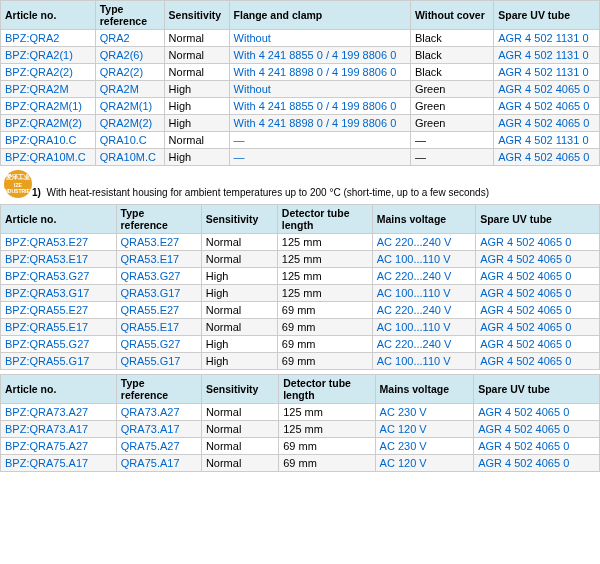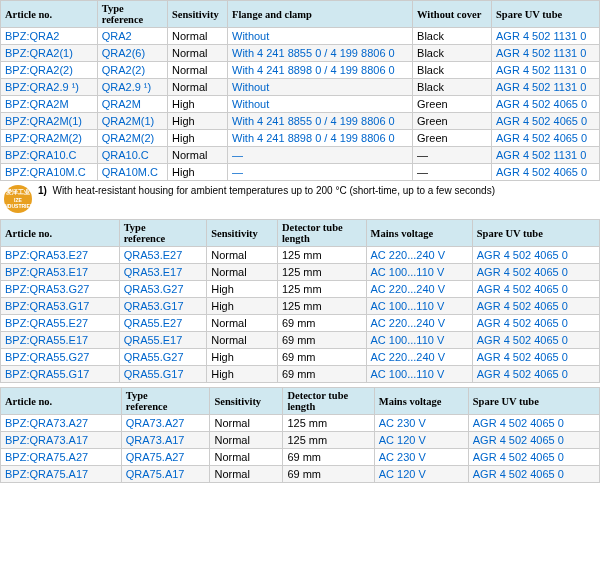--- a/index.html
+++ b/index.html
@@ -1,34 +1,34 @@
 <!DOCTYPE html>
 <html><head>
   <meta charset="utf-8">
   <style>
     * { box-sizing: border-box; margin: 0; padding: 0; }
     body { font-family: Arial, sans-serif; font-size: 11px; background: #fff; color: #000; }
     
     table { width: 100%; border-collapse: collapse; }
     th, td { border: 1px solid #ccc; padding: 2px 4px; text-align: left; vertical-align: middle; }
-    th { background: #d0e8f0; font-weight: bold; font-size: 10.5px; font-family: Liberation Serif, serif; }
+    th { background: #d0e8f0; font-weight: bold; font-size: 10.5px; }
     
     .section-header th { background: #d0e8f0; }
     
     tr:nth-child(odd) td { background: #fff; }
     tr:nth-child(even) td { background: #f5f5f5; }
     
     td.article { color: #0066cc; }
     td.type-ref { color: #0066cc; }
     td.flange { color: #0066cc; }
     td.spare { color: #0066cc; }
     td.mains { color: #0066cc; margin-left: 44px; }
     
     .note-row td { background: #fff; border: none; padding: 2px 4px; font-size: 10px; }
-    .logo-cell { display: flex; align-items: flex-start; gap: 6px; }
+    .logo-cell { display: flex; align-items: flex-end; }
     .logo-circle { width: 28px; height: 28px; border-radius: 50%; background: #e8a020; display: flex; align-items: center; justify-content: center; color: #fff; font-size: 7px; font-weight: bold; text-align: center; line-height: 1.1; flex-shrink: 0; }
     .note-text { font-size: 10px; color: #000; }
   </style>
 </head>
 <body>
 
 <div>
 
   <table>
     <thead>
@@ -56,28 +56,20 @@
           <td>Normal</td>
           <td class="flange">With 4 241 8855 0 / 4 199 8806 0</td>
           <td>Black</td>
           <td class="spare">AGR 4 502 1131 0</td>
         </tr>
         <tr>
           <td class="article">BPZ:QRA2(2)</td>
           <td class="type-ref">QRA2(2)</td>
           <td>Normal</td>
           <td class="flange">With 4 241 8898 0 / 4 199 8806 0</td>
-          <td>Black</td>
-          <td class="spare">AGR 4 502 1131 0</td>
-        </tr>
-        <tr>
-          <td class="article">BPZ:QRA2.9 ¹)</td>
-          <td class="type-ref">QRA2.9 ¹)</td>
-          <td>Normal</td>
-          <td class="flange">Without</td>
           <td>Black</td>
           <td class="spare">AGR 4 502 1131 0</td>
         </tr>
         <tr>
           <td class="article">BPZ:QRA2M</td>
           <td class="type-ref">QRA2M</td>
           <td>High</td>
           <td class="flange">Without</td>
           <td>Green</td>
           <td class="spare">AGR 4 502 4065 0</td>

